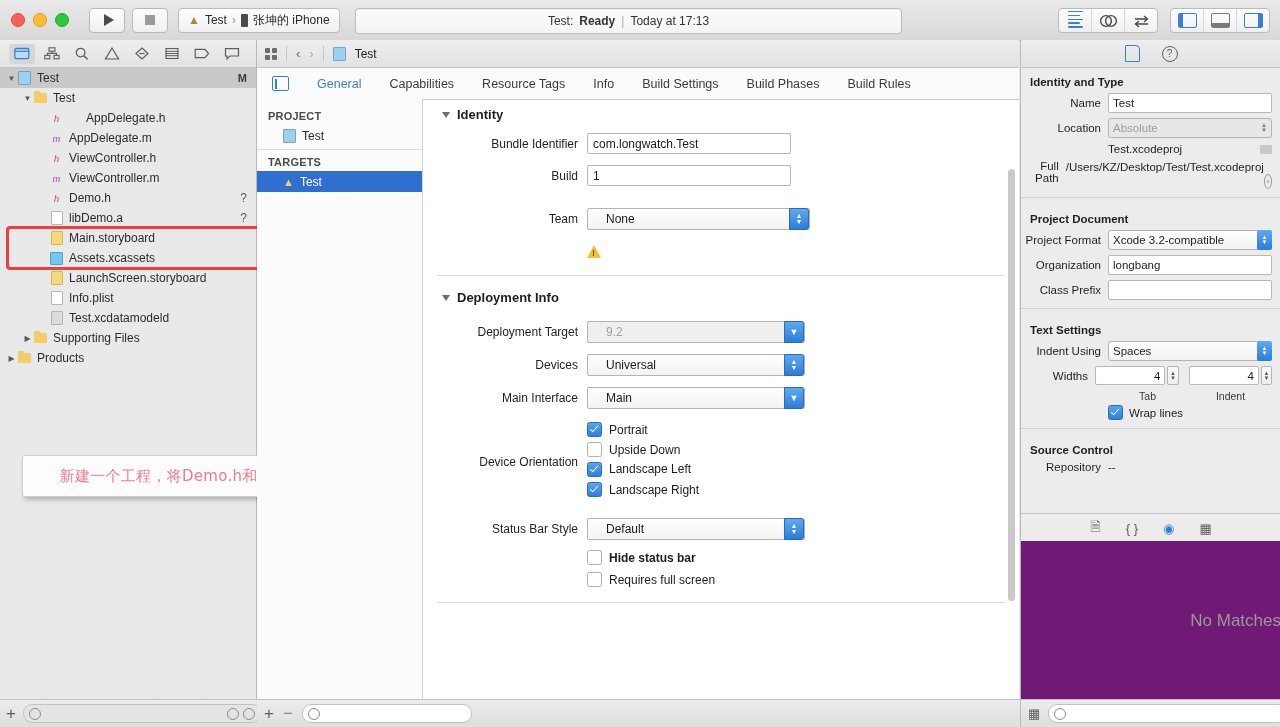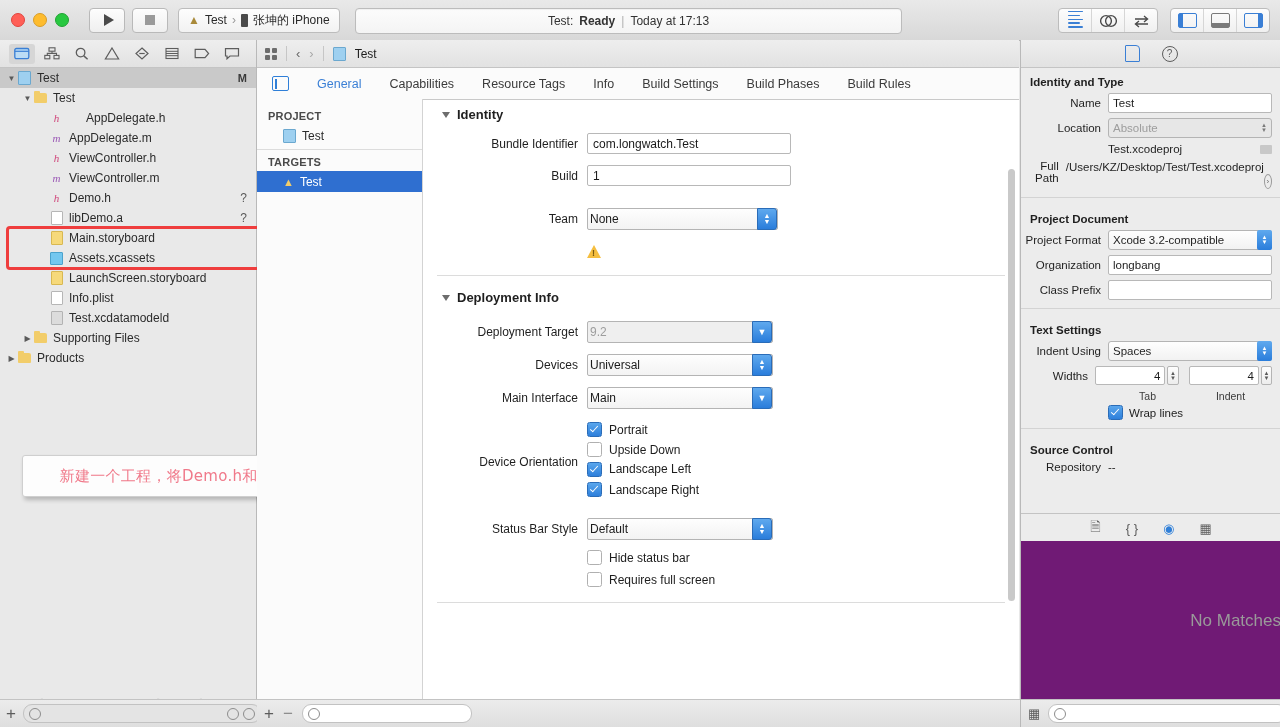--- a/index.html
+++ b/index.html
@@ -176,21 +176,21 @@
   .grp-title{display:flex;align-items:center;gap:7px;font-size:13px;font-weight:bold;color:#1f1f1f;padding-left:19px;}
   .tri-d{width:0;height:0;border-top:6px solid #6d6d6d;border-left:4.5px solid transparent;border-right:4.5px solid transparent;}
   .frow{display:flex;align-items:center;margin-top:11px;}
   .flabel{width:155px;text-align:right;padding-right:9px;font-size:12px;color:#1f1f1f;}
   .tfield{
     height:19px;background:#fff;border:1px solid #b8b8b8;border-radius:2px;
     font-size:12px;display:flex;align-items:center;padding:0 5px;color:#1a1a1a;
   }
   .popup{
     height:20px;background:linear-gradient(#fefefe,#f3f3f3);border:1px solid #b4b4b4;border-radius:2px;
-    font-size:12px;display:flex;align-items:center;padding:0 2px;color:#1a1a1a;position:relative;
+    font-size:12px;display:flex;align-items:center;padding:0 18px;color:#1a1a1a;position:relative;
   }
   .popup.dimmed{background:#efefef;color:#9d9d9d;}
   .stepper{
     position:absolute;right:0;top:-1px;bottom:-1px;width:18px;
     background:linear-gradient(#5fa9ee,#2a7ddb);border:1px solid #2a6cb8;border-radius:0 3px 3px 0;
     display:flex;flex-direction:column;align-items:center;justify-content:center;color:#fff;font-size:7px;line-height:6px;
   }
   .stepper.single{justify-content:center;font-size:9px;}
   .hr{height:1px;background:#dcdcdc;margin:17px 14px 0 14px;}
   .warn-ico{width:0;height:0;border-bottom:13px solid #f5be3f;border-left:7.5px solid transparent;border-right:7.5px solid transparent;position:relative;}
@@ -652,21 +652,21 @@
             <div class="flabel">Status Bar Style</div>
             <div class="popup" style="width:180px;">
               <span>Default</span>
               <span class="stepper">
                   <span>▲</span>
                   <span>▼</span>
                 </span>
             </div>
           </div>
 
-          <div class="cbrow" style="margin-top:10px;">
+          <div class="cbrow" style="margin-top:10px;font-weight:bold;">
             <span class="cb"></span>
             <span>Hide status bar</span>
           </div>
           <div class="cbrow">
             <span class="cb"></span>
             <span>Requires full screen</span>
           </div>
 
           <div class="hr" style="margin-top:15px;"></div>
 

